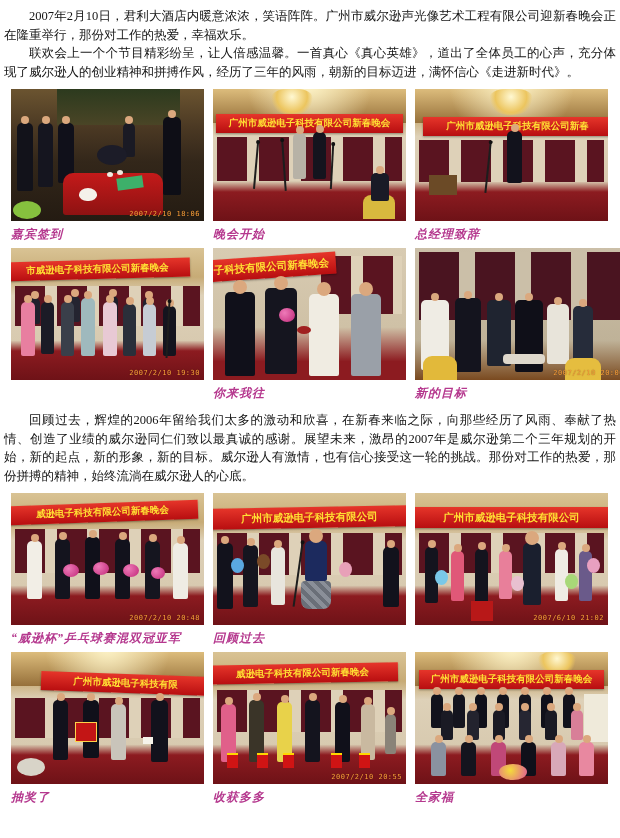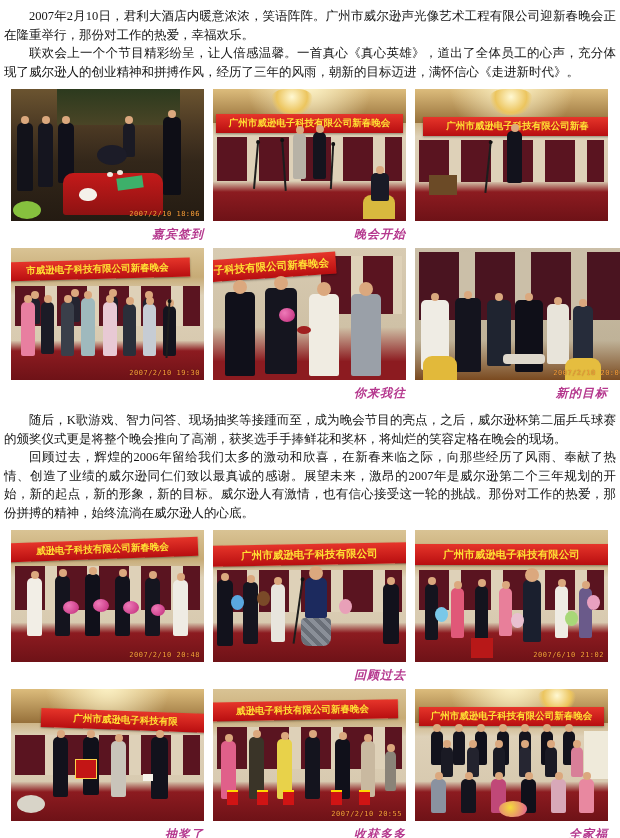--- a/index.html
+++ b/index.html
@@ -4,21 +4,21 @@
 <style>
   html,body{margin:0;padding:0;background:#fff;}
   .page{width:620px;height:838px;box-sizing:border-box;padding-top:7px;background:#fff;
         font-family:"Liberation Serif","DejaVu Serif",serif;color:#141414;overflow:hidden;}
   .bodytext{margin:0;padding:0 4px;font-size:12.5px;line-height:1.48;text-align:justify;}
   .bodytext p{margin:0;text-indent:2em;}
   .grid{display:grid;grid-template-columns:repeat(3,193px);column-gap:9px;row-gap:6px;margin:8px 0 10px 11px;}
   figure{margin:0;}
   .img{position:relative;width:193px;height:132px;overflow:hidden;
        background:linear-gradient(180deg,#d9c394 0%,#c7ab76 22%,#ded1b8 36%,#d8cab0 70%,#8c1b20 78%,#6e1217 100%);}
-  .cap{height:16px;margin-top:5px;text-align:right;font-style:italic;font-weight:700;font-size:12px;
+  .cap{height:16px;margin-top:5px;text-align:left;font-style:italic;font-weight:700;font-size:12px;
        color:#b5388e;letter-spacing:1px;}
   .layer{position:absolute;}
   .ceil{left:0;right:0;top:0;height:34px;
         background:radial-gradient(circle at 50% -6px,rgba(255,247,205,.95),rgba(255,247,205,0) 60%),
         linear-gradient(#dcbc7c,#96703a);}
   .panels{background:repeating-linear-gradient(90deg,#5a1420 0 30px,#ded1b8 30px 42px);}
   .banner{position:absolute;height:19px;background:linear-gradient(#e6352a,#b80e10);color:#ffdf33;
           font-weight:700;font-size:9.5px;line-height:19px;text-align:center;white-space:nowrap;
           overflow:hidden;box-shadow:0 1px 2px rgba(0,0,0,.35);letter-spacing:0;}
   .p{position:absolute;border-radius:5px 5px 2px 2px;background:#15151d;}
@@ -87,20 +87,21 @@
     <figure>
       <div class="img">
         <span class="layer ceil"></span>
         <span class="chand" style="left:74px;top:0;width:44px;height:26px;"></span>
         <div class="banner" style="left:8px;right:-4px;top:28px;">广州市威逊电子科技有限公司新春</div>
         <span class="layer panels" style="left:4px;right:4px;top:51px;height:42px;"></span>
         <span class="prop" style="left:14px;bottom:26px;width:28px;height:20px;background:#6b4a26;"></span>
         <span class="mic" style="left:72px;bottom:28px;height:50px;transform:rotate(6deg);"></span>
         <i class="p" style="left:92px;bottom:38px;width:15px;height:52px;background:#12121c;"></i>
       </div>
+      <figcaption class="cap">总经理致辞</figcaption>
     </figure>
 
     <figure>
       <div class="img">
         <div class="banner" style="left:-6px;right:14px;top:12px;transform:rotate(-1.5deg);">市威逊电子科技有限公司新春晚会</div>
         <span class="layer panels" style="left:4px;right:4px;top:38px;height:40px;"></span>
         <i class="p" style="left:18px;bottom:56px;width:11px;height:26px;background:#20202c;"></i>
         <i class="p" style="left:58px;bottom:58px;width:11px;height:26px;background:#242430;"></i>
         <i class="p" style="left:96px;bottom:58px;width:11px;height:26px;background:#1d1d28;"></i>
         <i class="p" style="left:132px;bottom:56px;width:11px;height:26px;background:#22222e;"></i>
@@ -143,21 +144,20 @@
         <span class="prop" style="left:88px;bottom:16px;width:42px;height:10px;border-radius:4px;background:#ded8cc;"></span>
         <span class="prop" style="left:8px;bottom:0;width:34px;height:24px;border-radius:9px 9px 0 0;background:#e2b93a;"></span>
         <span class="prop" style="left:150px;bottom:0;width:36px;height:22px;border-radius:9px 9px 0 0;background:#e5bd3f;"></span>
         <span class="stamp">2007/2/10 20:00</span>
       </div>
       <figcaption class="cap">新的目标</figcaption>
     </figure>
   </div>
 
   <div class="bodytext">
-    <p>随后，K歌游戏、智力问答、现场抽奖等接踵而至，成为晚会节目的亮点，之后，威尔逊杯第二届乒乓球赛的颁奖仪式更是将整个晚会推向了高潮，获奖选手手捧鲜花和奖杯，将灿烂的笑容定格在晚会的现场。</p>
     <p>回顾过去，辉煌的2006年留给我们太多的激动和欣喜，在新春来临之际，向那些经历了风雨、奉献了热情、创造了业绩的威尔逊同仁们致以最真诚的感谢。展望未来，激昂的2007年是威尔逊第二个三年规划的开始，新的起点，新的形象，新的目标。威尔逊人有激情，也有信心接受这一轮的挑战。那份对工作的热爱，那份拼搏的精神，始终流淌在威尔逊人的心底。</p>
   </div>
 
   <div class="grid">
 
     <figure>
       <div class="img">
         <div class="banner" style="left:-4px;right:6px;top:10px;transform:rotate(-2deg);">威逊电子科技有限公司新春晚会</div>
         <span class="layer panels" style="left:4px;right:4px;top:36px;height:44px;"></span>
         <i class="p" style="left:16px;bottom:26px;width:15px;height:58px;background:#f2eee6;"></i>
@@ -165,20 +165,21 @@
         <i class="p" style="left:74px;bottom:26px;width:15px;height:62px;background:#10101a;"></i>
         <i class="p" style="left:104px;bottom:26px;width:15px;height:60px;background:#12121c;"></i>
         <i class="p" style="left:134px;bottom:26px;width:15px;height:58px;background:#15151f;"></i>
         <i class="p" style="left:162px;bottom:26px;width:15px;height:56px;background:#efece4;"></i>
         <span class="bq" style="left:52px;bottom:48px;width:16px;height:13px;"></span>
         <span class="bq" style="left:82px;bottom:50px;width:16px;height:13px;"></span>
         <span class="bq" style="left:112px;bottom:48px;width:16px;height:13px;"></span>
         <span class="bq" style="left:140px;bottom:46px;width:14px;height:12px;"></span>
         <span class="stamp">2007/2/10 20:48</span>
       </div>
+      <figcaption class="cap">“威逊杯”乒乓球赛混双冠亚军</figcaption>
     </figure>
 
     <figure>
       <div class="img">
         <div class="banner" style="left:-4px;right:-4px;top:14px;height:21px;line-height:21px;font-size:10.5px;transform:rotate(-1deg);">广州市威逊电子科技有限公司</div>
         <span class="layer panels" style="left:4px;right:4px;top:40px;height:42px;"></span>
         <i class="p" style="left:4px;bottom:16px;width:16px;height:66px;background:#12121c;"></i>
         <i class="p" style="left:30px;bottom:18px;width:15px;height:62px;background:#15151f;"></i>
         <i class="p" style="left:58px;bottom:20px;width:14px;height:58px;background:#e8e5dd;"></i>
         <i class="p big" style="left:92px;bottom:44px;width:22px;height:40px;background:#1c2a5e;"></i>

